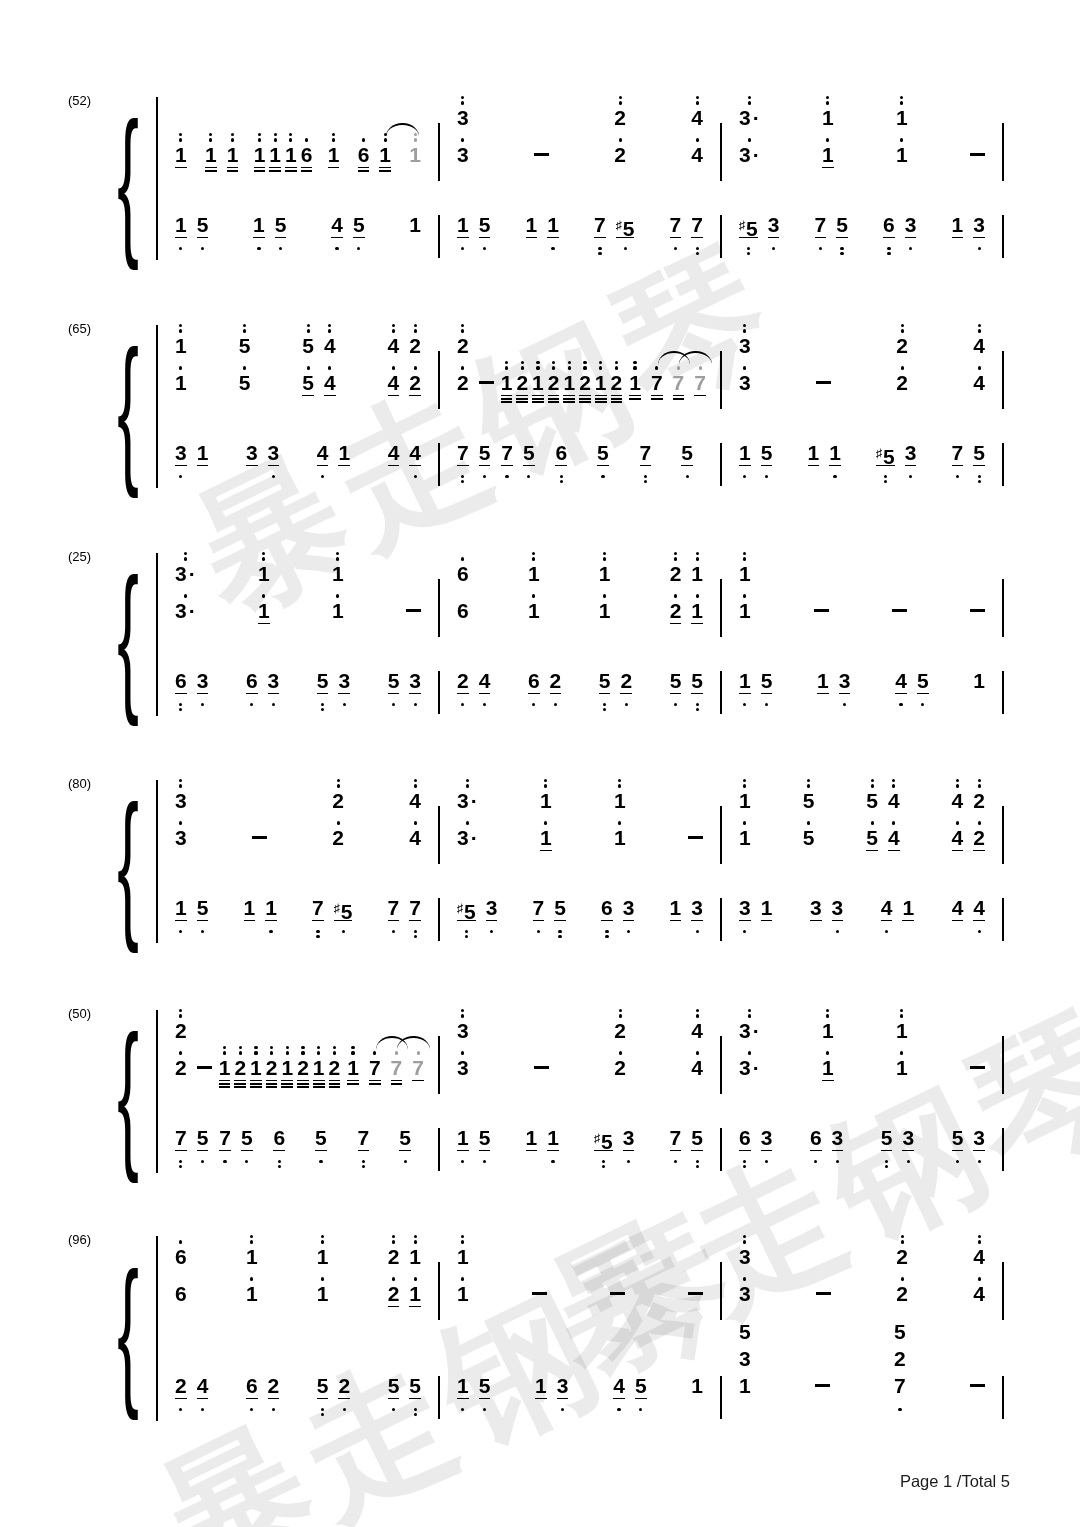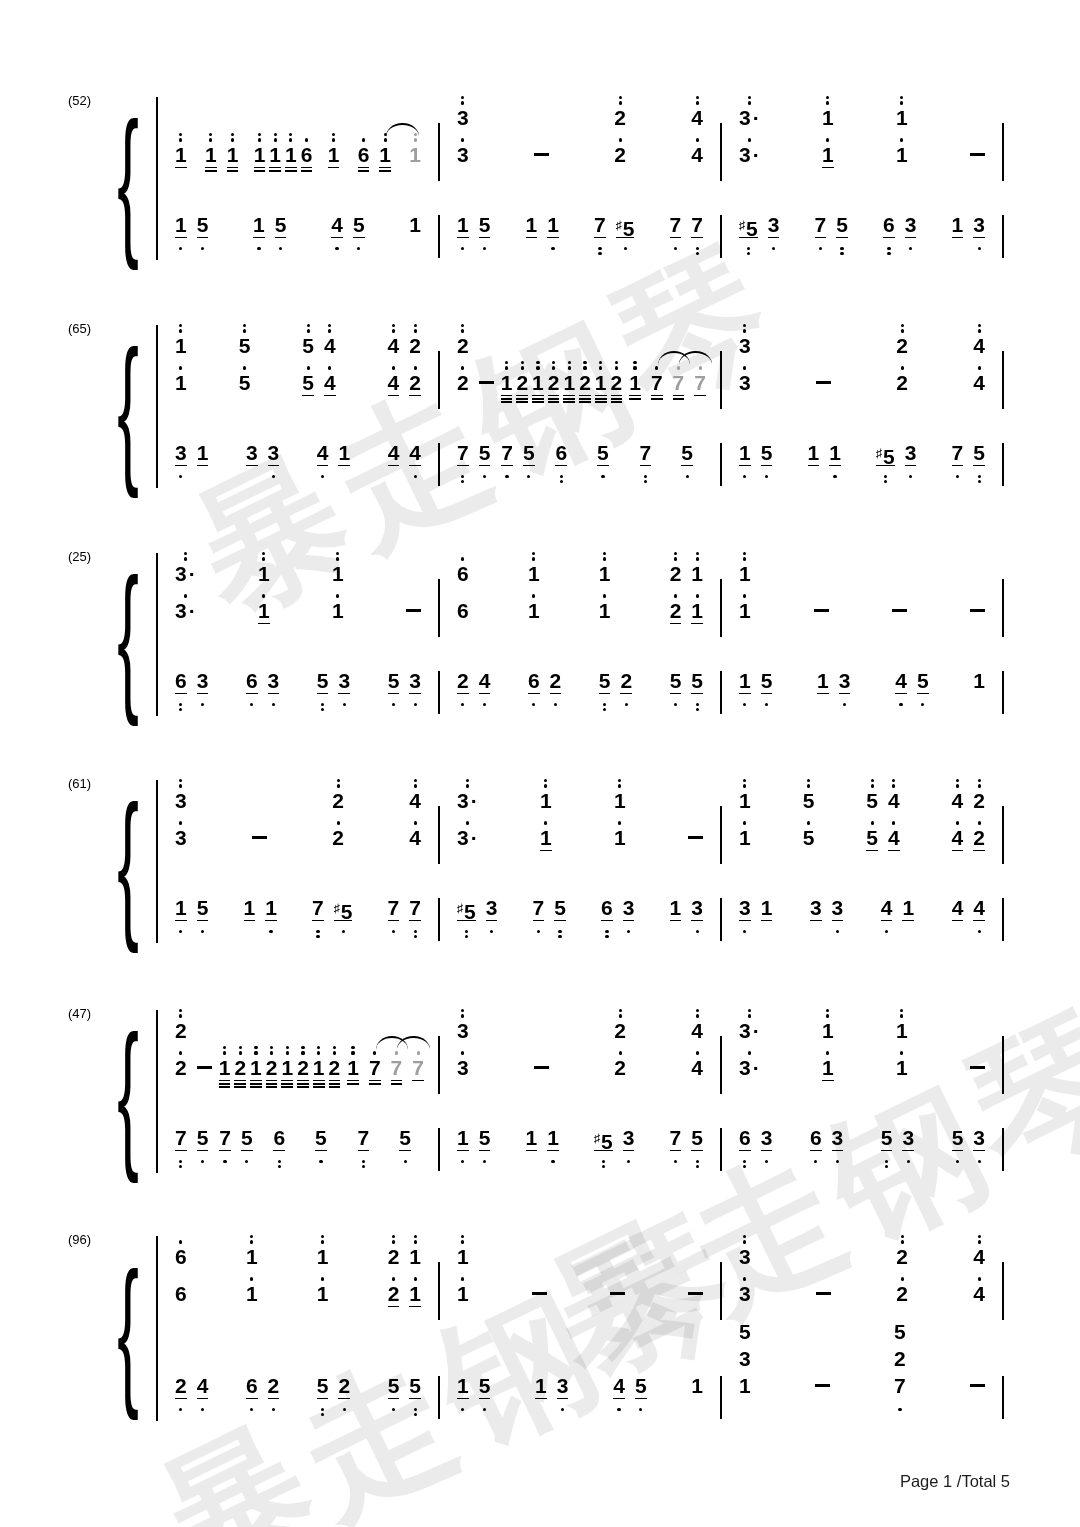--- a/index.html
+++ b/index.html
@@ -1609,21 +1609,21 @@
               </div>
             </div>
           </div>
           <div class="mbar">
             <div class="s1"></div>
             <div class="s2"></div>
           </div>
         </div>
       </div>
       <div class="system" style="top: 780px;">
-        <div class="syslabel">(61)</div>
+        <div class="syslabel">(80)</div>
         <div class="brace">{</div>
         <div class="startline"></div>
         <div class="mrow">
           <div class="measure">
             <div class="vupper">
               <div class="grp">
                 <div class="cell">
                   <div class="ad">
                     <div class="d"></div>
                     <div class="d"></div>
@@ -2084,21 +2084,21 @@
               </div>
             </div>
           </div>
           <div class="mbar">
             <div class="s1"></div>
             <div class="s2"></div>
           </div>
         </div>
       </div>
       <div class="system" style="top: 1010px;">
-        <div class="syslabel">(47)</div>
+        <div class="syslabel">(50)</div>
         <div class="brace">{</div>
         <div class="startline"></div>
         <div class="mrow">
           <div class="measure">
             <div class="vupper">
               <div class="grp">
                 <div class="cell">
                   <div class="ad">
                     <div class="d"></div>
                     <div class="d"></div>

